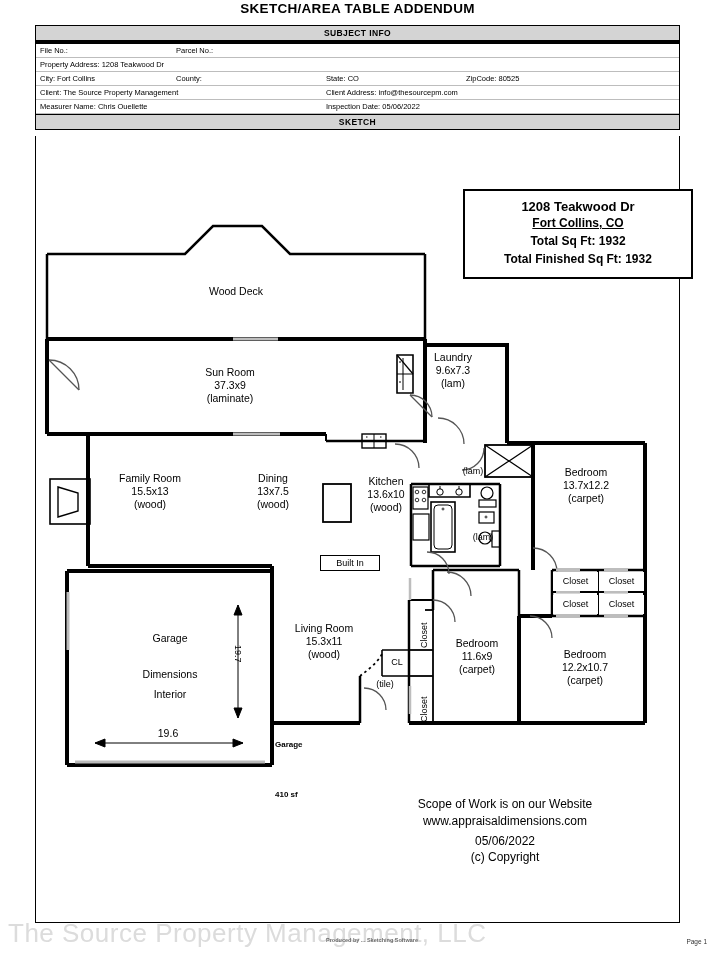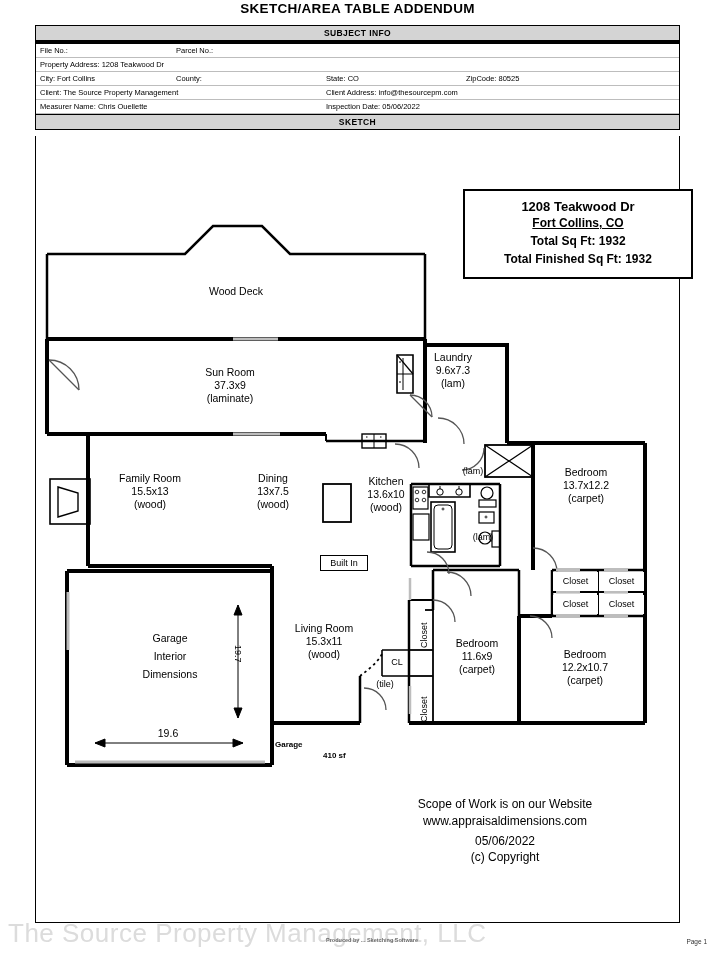--- a/index.html
+++ b/index.html
@@ -306,32 +306,32 @@
 
 <div class="lbl" style="left:540px;top:648px;width:90px;">Bedroom</div>
 <div class="lbl" style="left:540px;top:661px;width:90px;">12.2x10.7</div>
 <div class="lbl" style="left:540px;top:674px;width:90px;">(carpet)</div>
 
 <div class="lbl" style="left:274px;top:622px;width:100px;">Living Room</div>
 <div class="lbl" style="left:274px;top:635px;width:100px;">15.3x11</div>
 <div class="lbl" style="left:274px;top:648px;width:100px;">(wood)</div>
 
 <div class="lbl" style="left:110px;top:632px;width:120px;">Garage</div>
-<div class="lbl" style="left:110px;top:650px;width:120px;">Interior</div>
+<div class="lbl" style="left:110px;top:688px;width:120px;">Interior</div>
 <div class="lbl" style="left:110px;top:668px;width:120px;">Dimensions</div>
 <div class="lbl" style="left:128px;top:727px;width:80px;">19.6</div>
 <div class="vert" style="left:243px;top:645px;">19.7</div>
 <div class="lbl bold" style="left:275px;top:739px;width:60px;">Garage</div>
-<div class="lbl bold" style="left:275px;top:750px;width:60px;margin-left:48px;">410 sf</div>
+<div class="lbl bold" style="left:275px;top:789px;width:60px;">410 sf</div>
 
 <div class="lbl small" style="left:448px;top:466px;width:50px;">(lam)</div>
 <div class="lbl small" style="left:458px;top:532px;width:50px;">(lam)</div>
 <div class="lbl small" style="left:363px;top:679px;width:44px;">(tile)</div>
 
-<div class="boxlbl" style="left:320px;top:555px;width:48px;height:16px;padding-top:1px;">Built In</div>
+<div class="boxlbl" style="left:320px;top:555px;width:60px;height:16px;padding-top:1px;">Built In</div>
 
 <div class="boxlbl" style="left:553px;top:572px;width:45px;height:19px;padding-top:3px;border:none;">Closet</div>
 <div class="boxlbl" style="left:599px;top:572px;width:45px;height:19px;padding-top:3px;border:none;">Closet</div>
 <div class="boxlbl" style="left:553px;top:595px;width:45px;height:19px;padding-top:3px;border:none;">Closet</div>
 <div class="boxlbl" style="left:599px;top:595px;width:45px;height:19px;padding-top:3px;border:none;">Closet</div>
 
 <div class="vert ccw" style="left:419px;top:648px;font-size:9px;">Closet</div>
 <div class="vert ccw" style="left:419px;top:722px;font-size:9px;">Closet</div>
 <div class="lbl small" style="left:385px;top:657px;width:24px;">CL</div>
 

